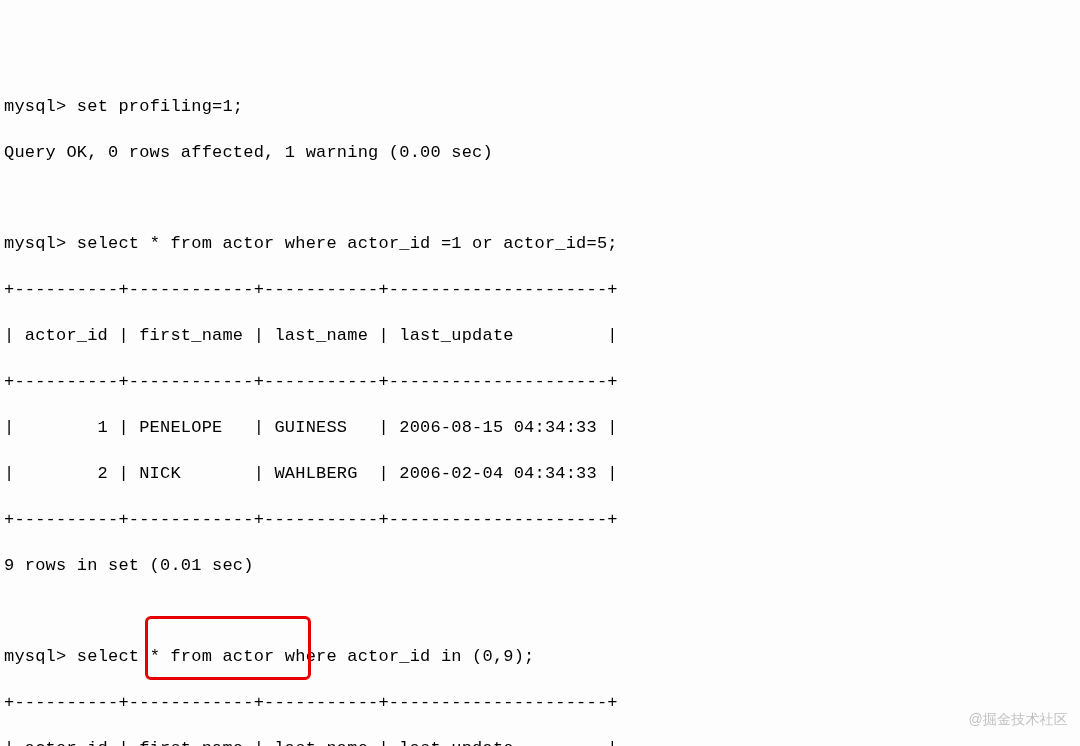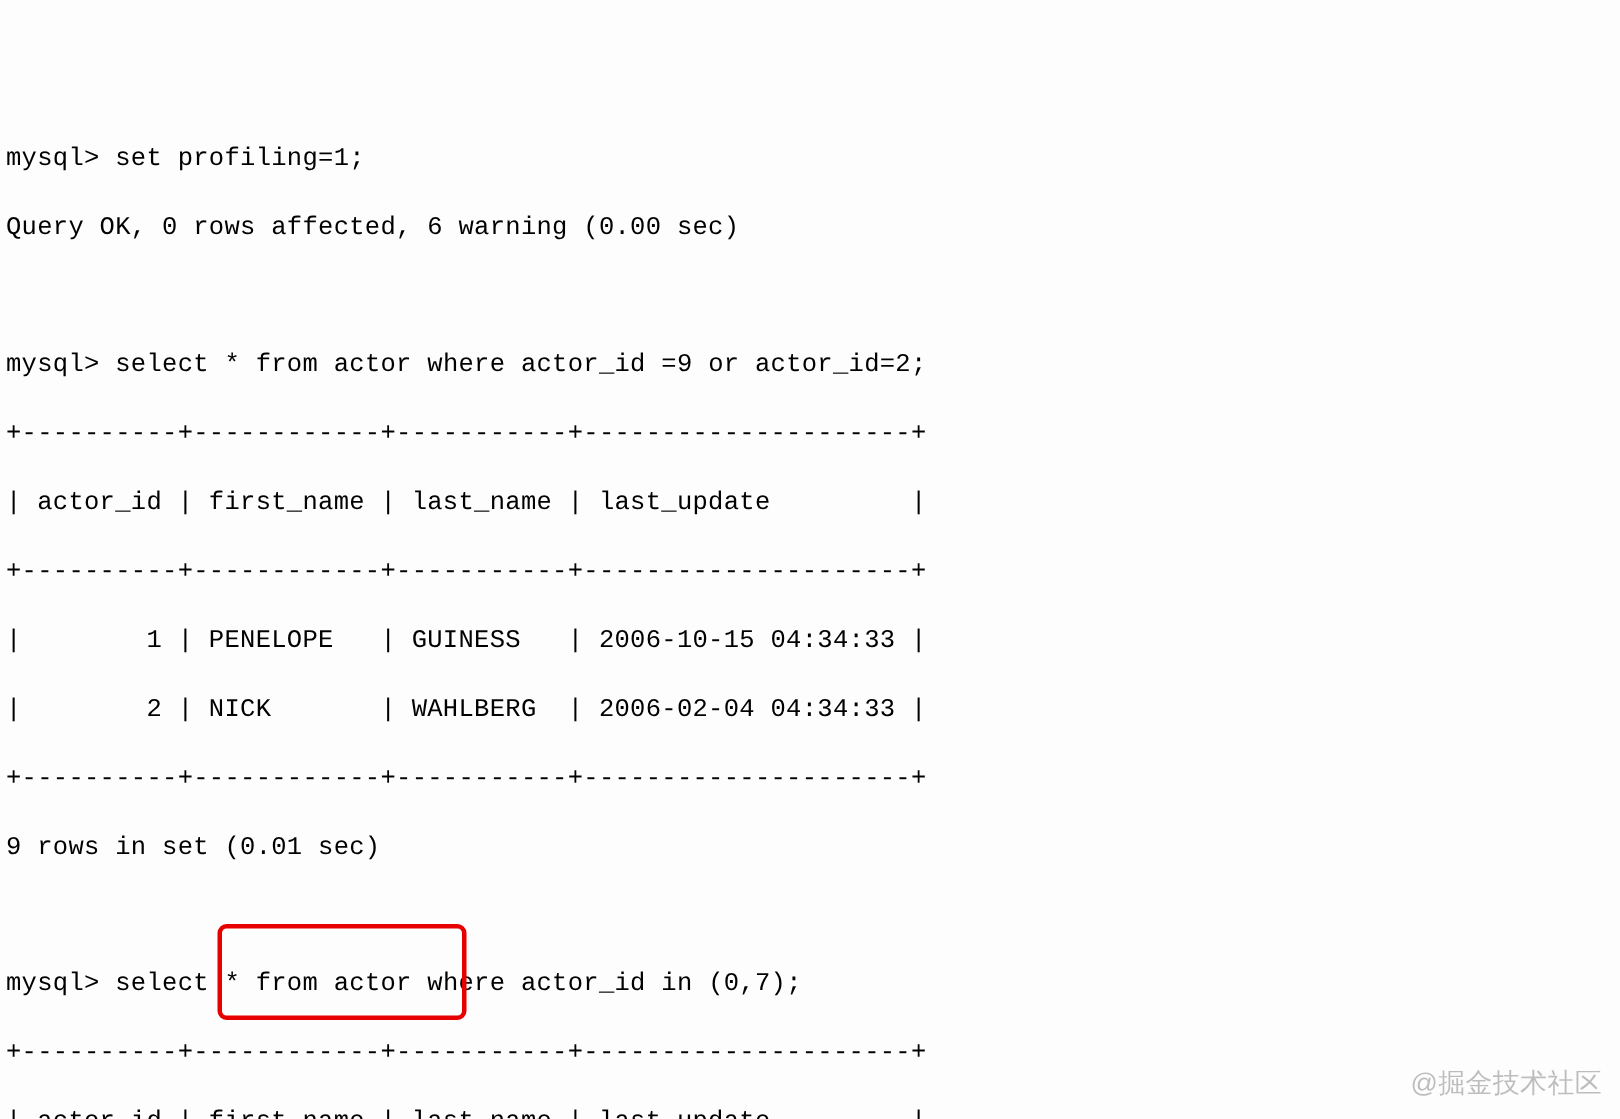--- a/index.html
+++ b/index.html
@@ -23,42 +23,42 @@
       top: 616px;
       width: 160px;
       height: 58px;
       z-index: 10;
     }
     .watermark {
       position: absolute;
       right: 12px;
       top: 710px;
       color: rgba(0,0,0,0.25);
-      font-size: 18px;
+      font-size: 14px;
       font-family: sans-serif;
     }
   </style>
 </head>
 <body>
 
 
 
 <span class="line"><span>mysql&gt;</span> <span>set profiling=1;</span></span>
-<span class="line">Query OK, 0 rows affected, 6 warning (0.00 sec)</span>
+<span class="line">Query OK, 0 rows affected, 1 warning (0.00 sec)</span>
 <span class="line"> </span>
-<span class="line"><span>mysql&gt;</span> <span>select * from actor where actor_id =9 or actor_id=2;</span></span>
+<span class="line"><span>mysql&gt;</span> <span>select * from actor where actor_id =1 or actor_id=5;</span></span>
 <span class="line">+----------+------------+-----------+---------------------+</span>
 <span class="line">| actor_id | first_name | last_name | last_update         |</span>
 <span class="line">+----------+------------+-----------+---------------------+</span>
-<span class="line">|        1 | PENELOPE   | GUINESS   | 2006-10-15 04:34:33 |</span>
+<span class="line">|        1 | PENELOPE   | GUINESS   | 2006-08-15 04:34:33 |</span>
 <span class="line">|        2 | NICK       | WAHLBERG  | 2006-02-04 04:34:33 |</span>
 <span class="line">+----------+------------+-----------+---------------------+</span>
 <span class="line">9 rows in set (0.01 sec)</span>
 <span class="line"> </span>
-<span class="line"><span>mysql&gt;</span> <span>select * from actor where actor_id in (0,7);</span></span>
+<span class="line"><span>mysql&gt;</span> <span>select * from actor where actor_id in (0,9);</span></span>
 <span class="line">+----------+------------+-----------+---------------------+</span>
 <span class="line">| actor_id | first_name | last_name | last_update         |</span>
 
 
 
 
 
 
 
 

